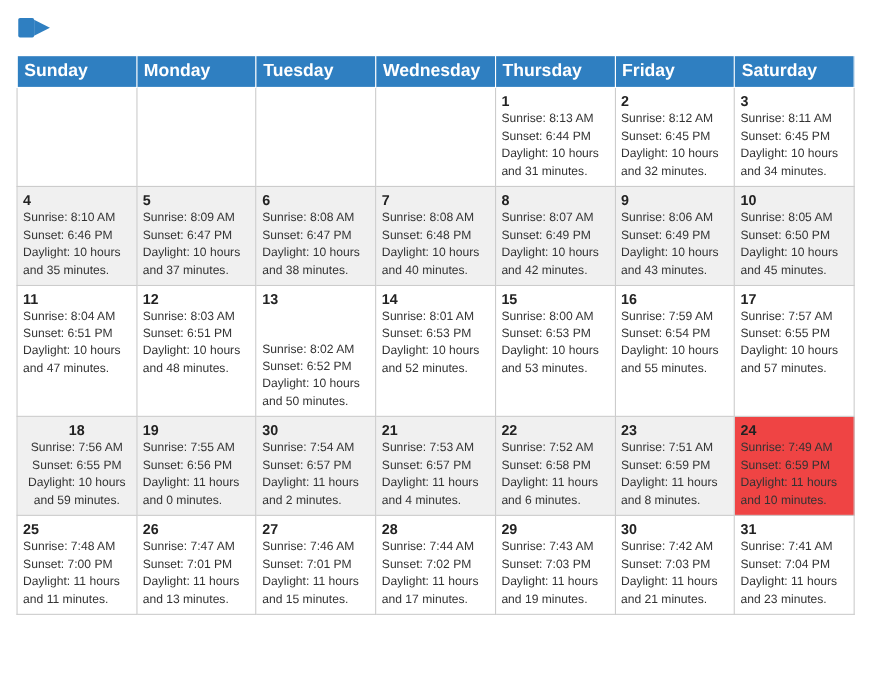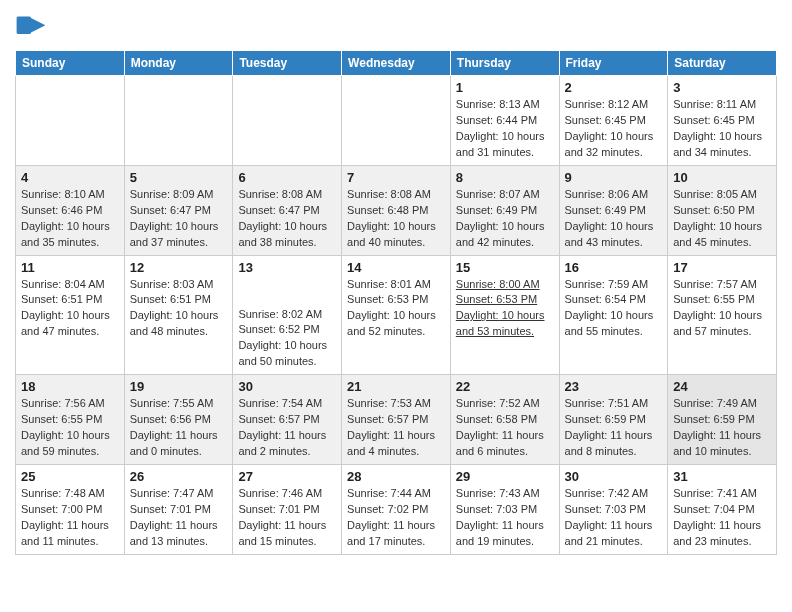--- a/index.html
+++ b/index.html
@@ -51,21 +51,21 @@
     .calendar {
       width: 100%;
       border-collapse: collapse;
       font-size: 11px;
     }
     .calendar th {
       background: #2f7fc1;
       color: #fff;
       text-align: left;
       padding: 5px 6px;
-      font-size: 12px;
+      font-size: 16px;
       font-weight: bold;
       border: 1px solid #fff;
     }
     .calendar td {
       border: 1px solid #ccc;
       vertical-align: top;
       padding: 4px 5px;
       width: calc(100% / 7);
       height: 88px;
       background: #fff;
@@ -223,42 +223,42 @@
         </td>
         <td>
           <div class="day-number">14</div>
           <div class="day-info" style="white-space: pre-line;">Sunrise: 8:01 AM
 Sunset: 6:53 PM
 Daylight: 10 hours
 and 52 minutes.</div>
         </td>
         <td>
           <div class="day-number">15</div>
-          <div class="day-info" style="white-space: pre-line; text-decoration: underline;">Sunrise: 8:00 AM
+          <div class="day-info" style="white-space: pre-line;">Sunrise: 8:00 AM
 Sunset: 6:53 PM
 Daylight: 10 hours
 and 53 minutes.</div>
         </td>
         <td>
           <div class="day-number">16</div>
           <div class="day-info" style="white-space: pre-line;">Sunrise: 7:59 AM
 Sunset: 6:54 PM
 Daylight: 10 hours
 and 55 minutes.</div>
         </td>
         <td>
           <div class="day-number">17</div>
           <div class="day-info" style="white-space: pre-line;">Sunrise: 7:57 AM
 Sunset: 6:55 PM
 Daylight: 10 hours
 and 57 minutes.</div>
         </td>
       </tr>
       <tr>
-        <td style="background: rgb(240, 240, 240);">
+        <td style="background: rgb(240, 240, 240); text-align: center;">
           <div class="day-number">18</div>
           <div class="day-info" style="white-space: pre-line;">Sunrise: 7:56 AM
 Sunset: 6:55 PM
 Daylight: 10 hours
 and 59 minutes.</div>
         </td>
         <td style="background: rgb(240, 240, 240); margin-top: 12px;">
           <div class="day-number">19</div>
           <div class="day-info" style="white-space: pre-line;">Sunrise: 7:55 AM
 Sunset: 6:56 PM
@@ -286,21 +286,21 @@
 Daylight: 11 hours
 and 6 minutes.</div>
         </td>
         <td style="background: rgb(240, 240, 240);">
           <div class="day-number">23</div>
           <div class="day-info" style="white-space: pre-line;">Sunrise: 7:51 AM
 Sunset: 6:59 PM
 Daylight: 11 hours
 and 8 minutes.</div>
         </td>
-        <td style="background: #e5e5e5;">
+        <td style="background: #ef4444;">
           <div class="day-number">24</div>
           <div class="day-info" style="white-space: pre-line;">Sunrise: 7:49 AM
 Sunset: 6:59 PM
 Daylight: 11 hours
 and 10 minutes.</div>
         </td>
       </tr>
       <tr>
         <td>
           <div class="day-number">25</div>

